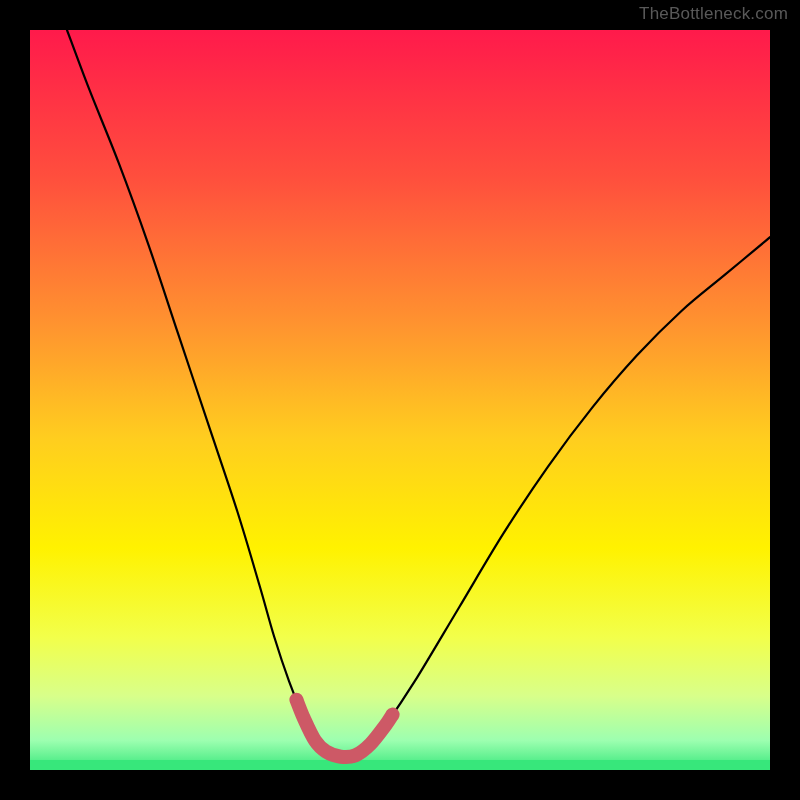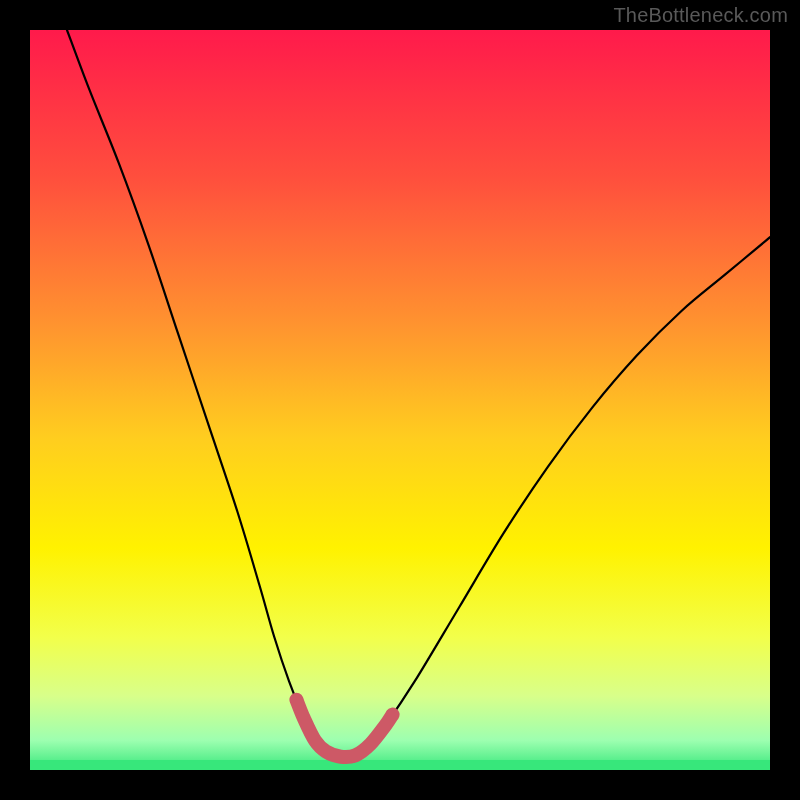--- a/index.html
+++ b/index.html
@@ -15,21 +15,21 @@
     position: relative;
     width: 800px;
     height: 800px;
     background: #000;
   }
   .watermark {
     position: absolute;
     top: 4px;
     right: 12px;
     color: #595959;
-    font-size: 20px;
+    font-size: 17px;
     font-weight: 500;
     letter-spacing: 0.2px;
     z-index: 5;
     user-select: none;
   }
   .plot-area {
     position: absolute;
     left: 30px;
     top: 30px;
     width: 740px;

